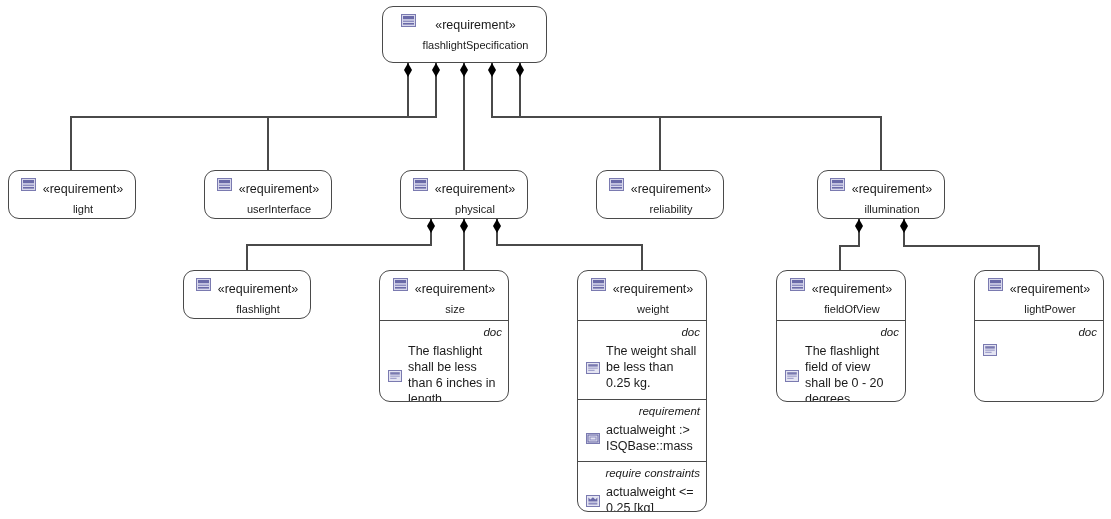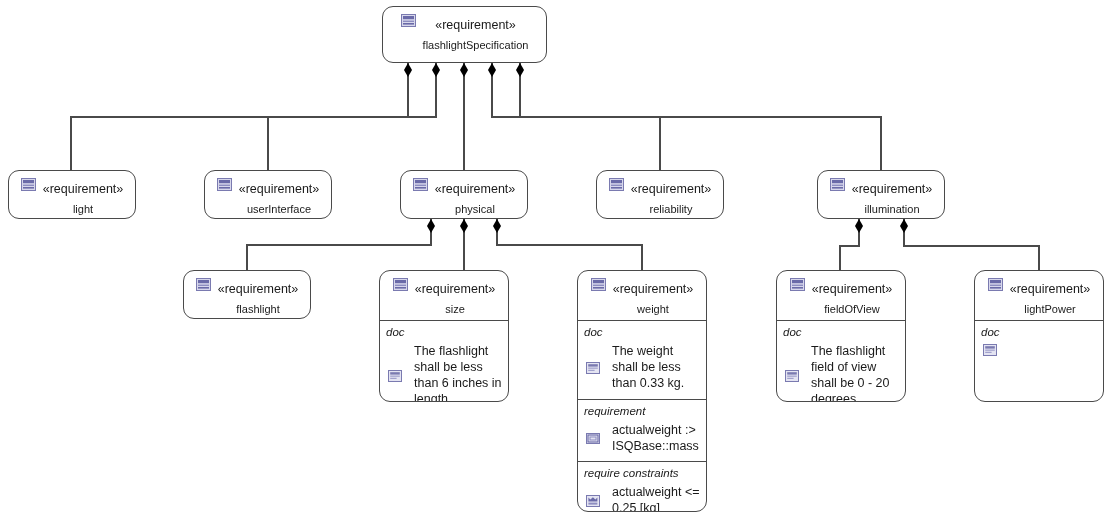--- a/index.html
+++ b/index.html
@@ -51,30 +51,30 @@
     font-size: 11px;
     color: #1a1a1a;
     white-space: nowrap;
   }
   .compartment {
     border-top: 1px solid #4a4a4a;
     box-sizing: border-box;
     padding: 5px 6px 7px 6px;
   }
   .compartment-label {
-    text-align: left;
+    text-align: right;
     font-style: italic;
     font-size: 11.5px;
     color: #1a1a1a;
     margin-bottom: 6px;
   }
   .compartment-row {
     display: flex;
     align-items: center;
-    gap: 12px;
+    gap: 6px;
     padding-left: 2px;
   }
   .compartment-text {
     font-size: 12.5px;
     color: #1a1a1a;
     line-height: 1.27;
     flex: 1;
   }
   
   .icon {
@@ -298,21 +298,21 @@
       <div class="compartment-label">doc</div>
       <div class="compartment-row">
         <span class="icon">
           <svg width="14" height="12" viewBox="0 0 14 12">
             <rect x="0.5" y="0.5" width="13" height="11" fill="#e4e4f2" stroke="#7a7ab0"></rect>
             <rect x="2.2" y="2.2" width="9.6" height="2.4" fill="#7a7ab0"></rect>
             <rect x="2.2" y="5.6" width="9.6" height="1.1" fill="#9a9ac8"></rect>
             <rect x="2.2" y="7.8" width="6.4" height="1.1" fill="#9a9ac8"></rect>
           </svg>
         </span>
-        <span class="compartment-text">The weight shall be less than 0.33 kg.</span>
+        <span class="compartment-text">The weight shall be less than 0.25 kg.</span>
       </div>
     </div>
     <div class="compartment">
       <div class="compartment-label">requirement</div>
       <div class="compartment-row">
         <span class="icon">
           <svg width="14" height="11" viewBox="0 0 14 11">
             <rect x="0.5" y="0.5" width="13" height="10" fill="#e4e4f2" stroke="#7a7ab0"></rect>
             <rect x="2" y="2" width="10" height="7" fill="none" stroke="#6a6aa8" stroke-width="1.1"></rect>
             <rect x="4" y="4" width="6" height="3" fill="none" stroke="#8d8dc0"></rect>

